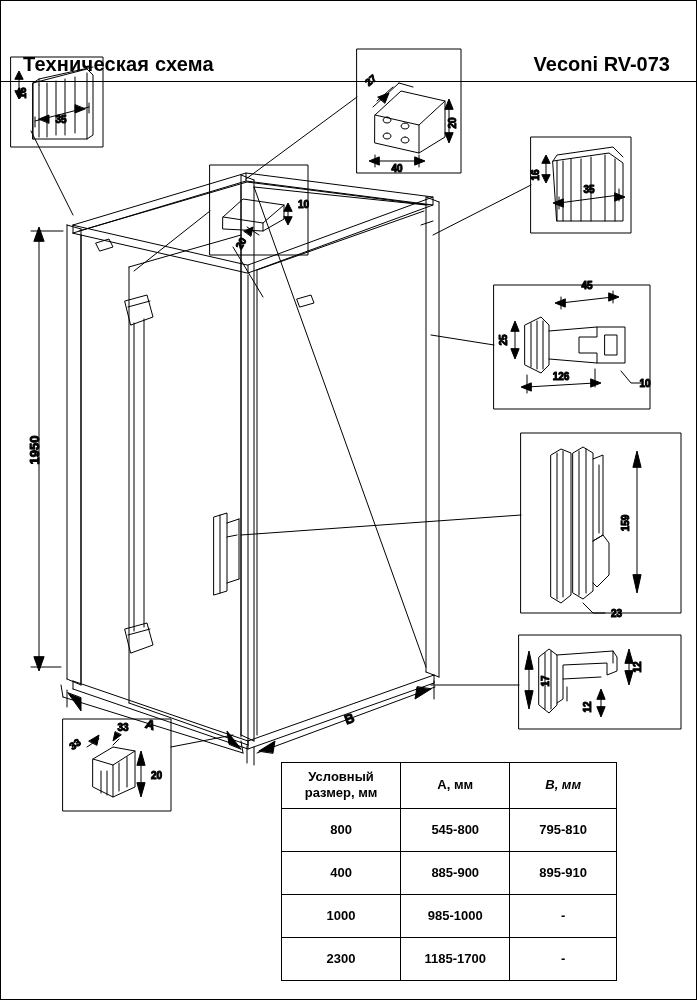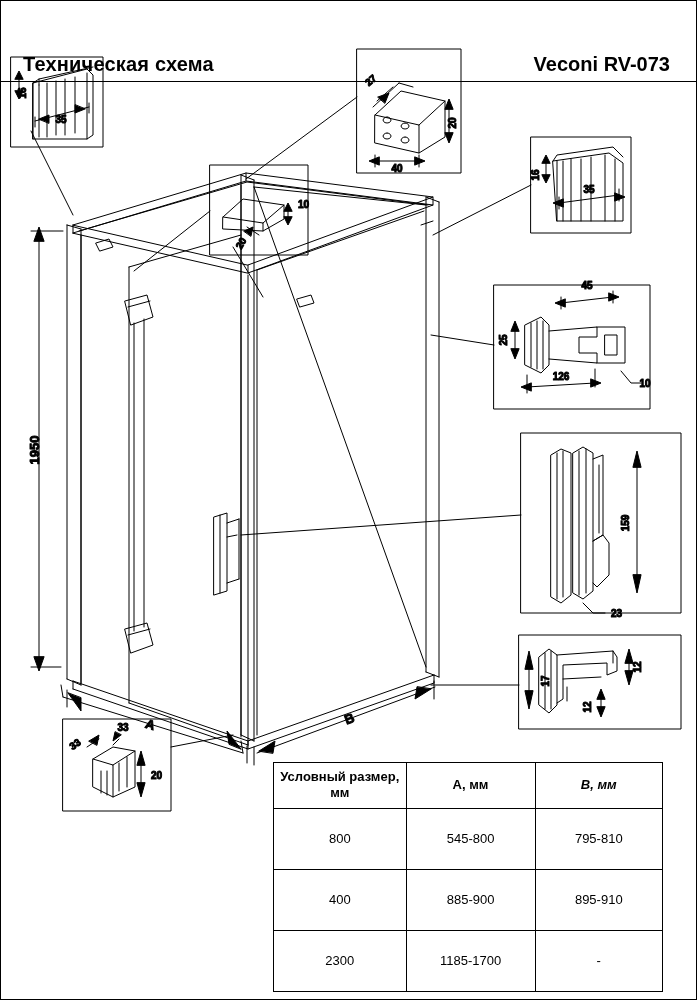--- a/index.html
+++ b/index.html
@@ -5,22 +5,22 @@
   html,body{margin:0;padding:0;background:#ffffff;}
   body{width:697px;height:1000px;font-family:"Liberation Sans",sans-serif;color:#000;}
   #root{position:relative;width:697px;height:1000px;overflow:hidden;border:1px solid #000;box-sizing:border-box;}
 
   .hdr{position:absolute;left:0;top:0;width:100%;height:34px;border-bottom:1px solid #000;box-sizing:border-box;margin-top:47px;}
   .hdr-title{position:absolute;left:22px;top:5px;font-size:20px;font-weight:bold;letter-spacing:.2px;}
   .hdr-model{position:absolute;right:26px;top:5px;font-size:20px;font-weight:bold;}
 
   svg.canvas{position:absolute;left:0;top:34px;width:695px;height:964px;}
 
-  .tbl{position:absolute;left:272px;top:761px;width:390px;border-collapse:collapse;font-size:13px;}
-  .tbl td,.tbl th{border:1px solid #000;text-align:center;font-weight:normal;padding:17px 2px;}
+  .tbl{position:absolute;left:280px;top:761px;width:336px;border-collapse:collapse;font-size:13px;}
+  .tbl td,.tbl th{border:1px solid #000;text-align:center;font-weight:bold;padding:8px 2px;}
   .tbl th{font-weight:bold;font-size:13px;line-height:1.25;padding:6px 2px;}
   .tbl td{height:26px;}
   .c1{width:135px;}
   .c2{width:135px;}
   .c3{width:134px;font-style:italic;}
 </style>
 </head>
 <body>
 
 <div id="root">
@@ -285,20 +285,25 @@
         <td>800</td>
         <td>545-800</td>
         <td>795-810</td>
       </tr>
       <tr>
         <td>400</td>
         <td>885-900</td>
         <td>895-910</td>
       </tr>
       <tr>
+        <td>1000</td>
+        <td>985-1000</td>
+        <td>-</td>
+      </tr>
+      <tr>
         <td>2300</td>
         <td>1185-1700</td>
         <td>-</td>
       </tr>
     </tbody>
   </table>
 
 </div>
 
 </body></html>

